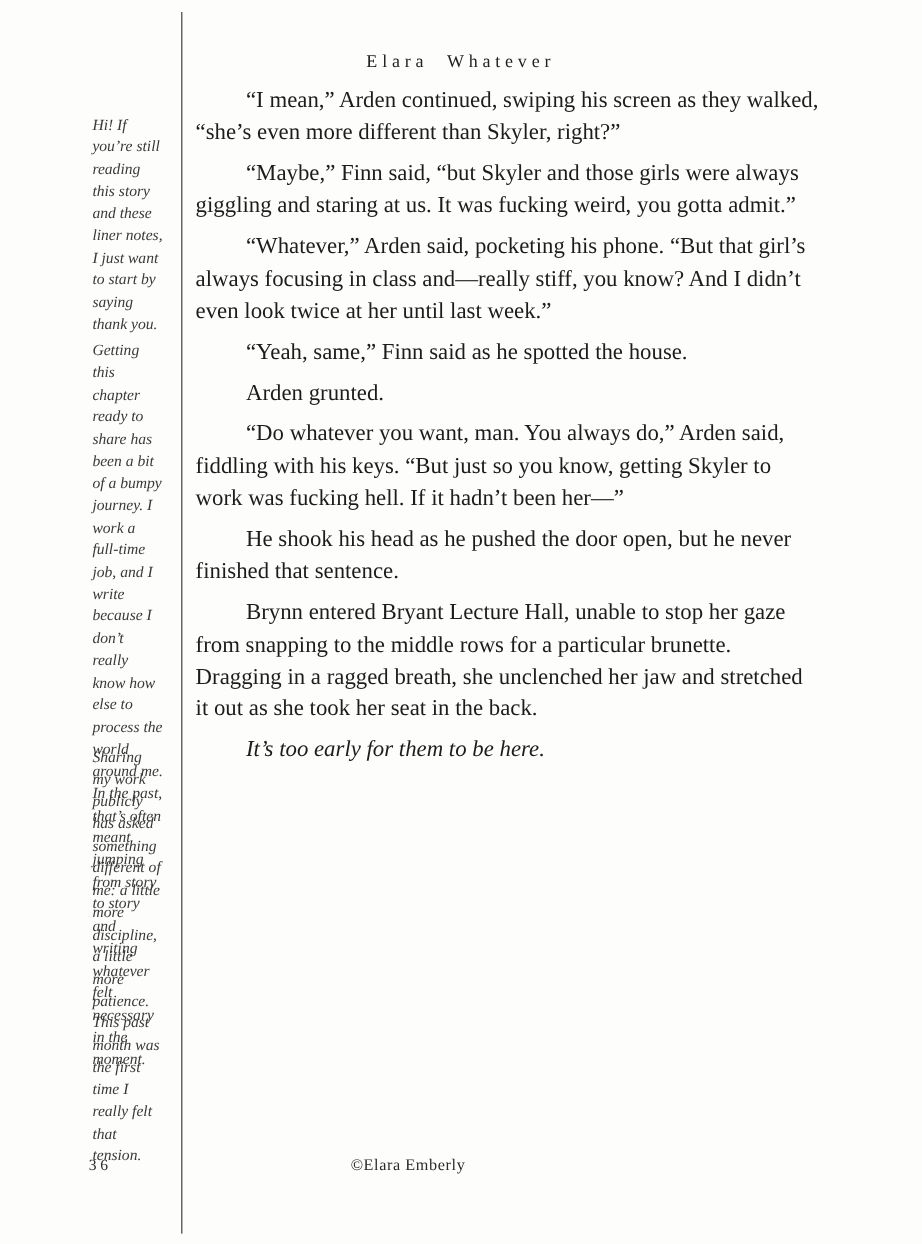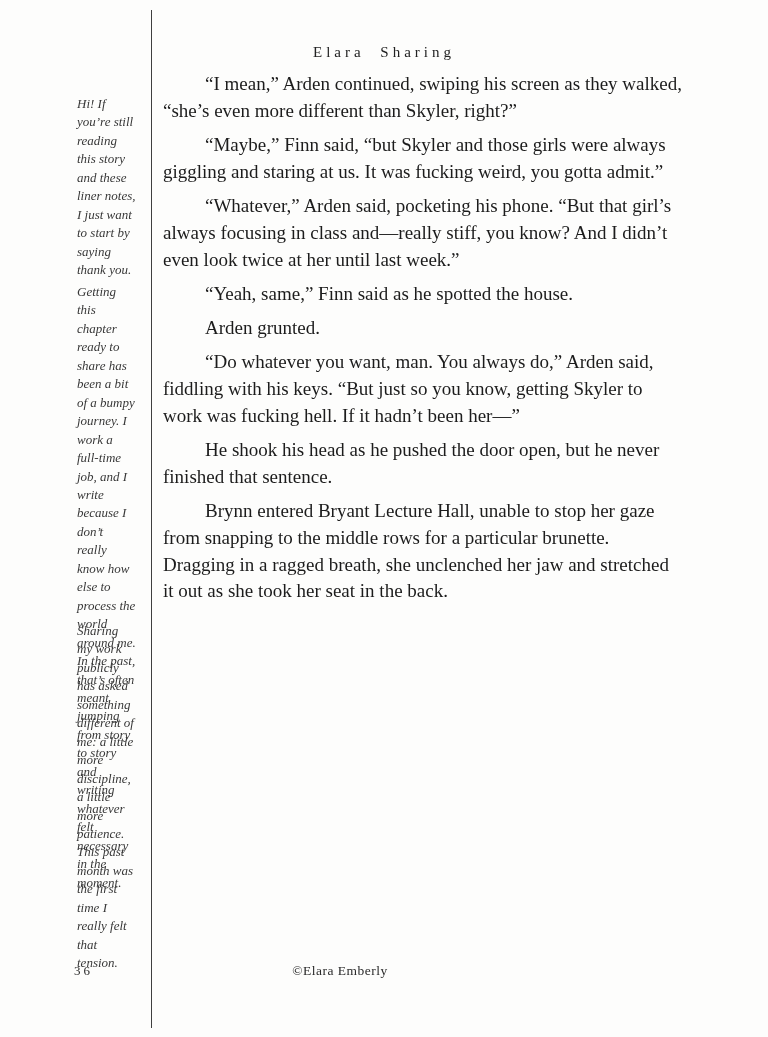--- a/index.html
+++ b/index.html
@@ -87,33 +87,34 @@
     font-size: 13.5px;
     letter-spacing: 0.5px;
     color: #2a2a2a;
   }
 </style>
 </head>
 <body>
 
 <div class="column-rule"></div>
 
-<div class="author-header">Elara Sharing</div>
+<div class="author-header">Elara Whatever</div>
 
 <div class="margin-note n1">Hi! If you’re still reading this story and these liner notes, I just want to start by saying thank you.</div>
 <div class="margin-note n2">Getting this chapter ready to share has been a bit of a bumpy journey. I work a full-time job, and I write because I don’t really know how else to process the world around me. In the past, that’s often meant jumping from story to story and writing whatever felt necessary in the moment.</div>
 <div class="margin-note n3">Sharing my work publicly has asked something different of me: a little more discipline, a little more patience. This past month was the first time I really felt that tension.</div>
 
 <div class="main-text">
   <p>“I mean,” Arden continued, swiping his screen as they walked, “she’s even more different than Skyler, right?”</p>
   <p>“Maybe,” Finn said, “but Skyler and those girls were always giggling and staring at us. It was fucking weird, you gotta admit.”</p>
   <p>“Whatever,” Arden said, pocketing his phone. “But that girl’s always focusing in class and—really stiff, you know? And I didn’t even look twice at her until last week.”</p>
   <p>“Yeah, same,” Finn said as he spotted the house.</p>
   <p>Arden grunted.</p>
   <p>“Do whatever you want, man. You always do,” Arden said, fiddling with his keys. “But just so you know, getting Skyler to work was fucking hell. If it hadn’t been her—”</p>
   <p>He shook his head as he pushed the door open, but he never finished that sentence.</p>
 
 
   <p>Brynn entered Bryant Lecture Hall, unable to stop her gaze from snapping to the middle rows for a particular brunette. Dragging in a ragged breath, she unclenched her jaw and stretched it out as she took her seat in the back.</p>
+  <p class="thought">It’s too early for them to be here.</p>
 </div>
 
 <div class="page-number">36</div>
 <div class="copyright-footer">©Elara Emberly</div>
 
 </body></html>

